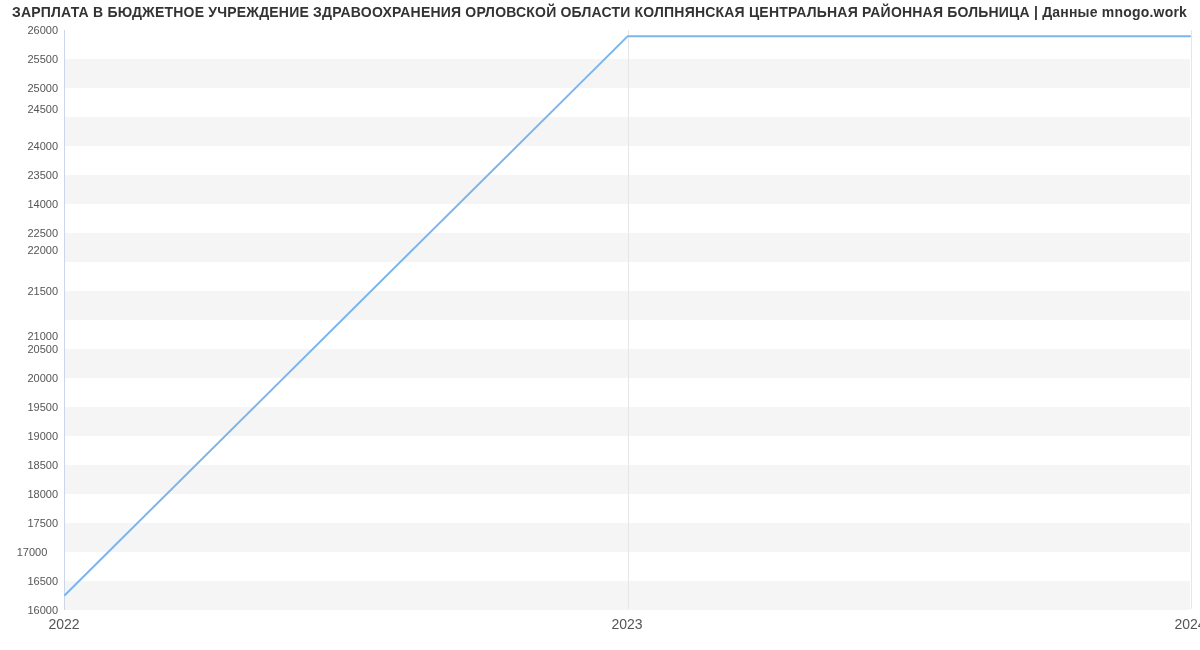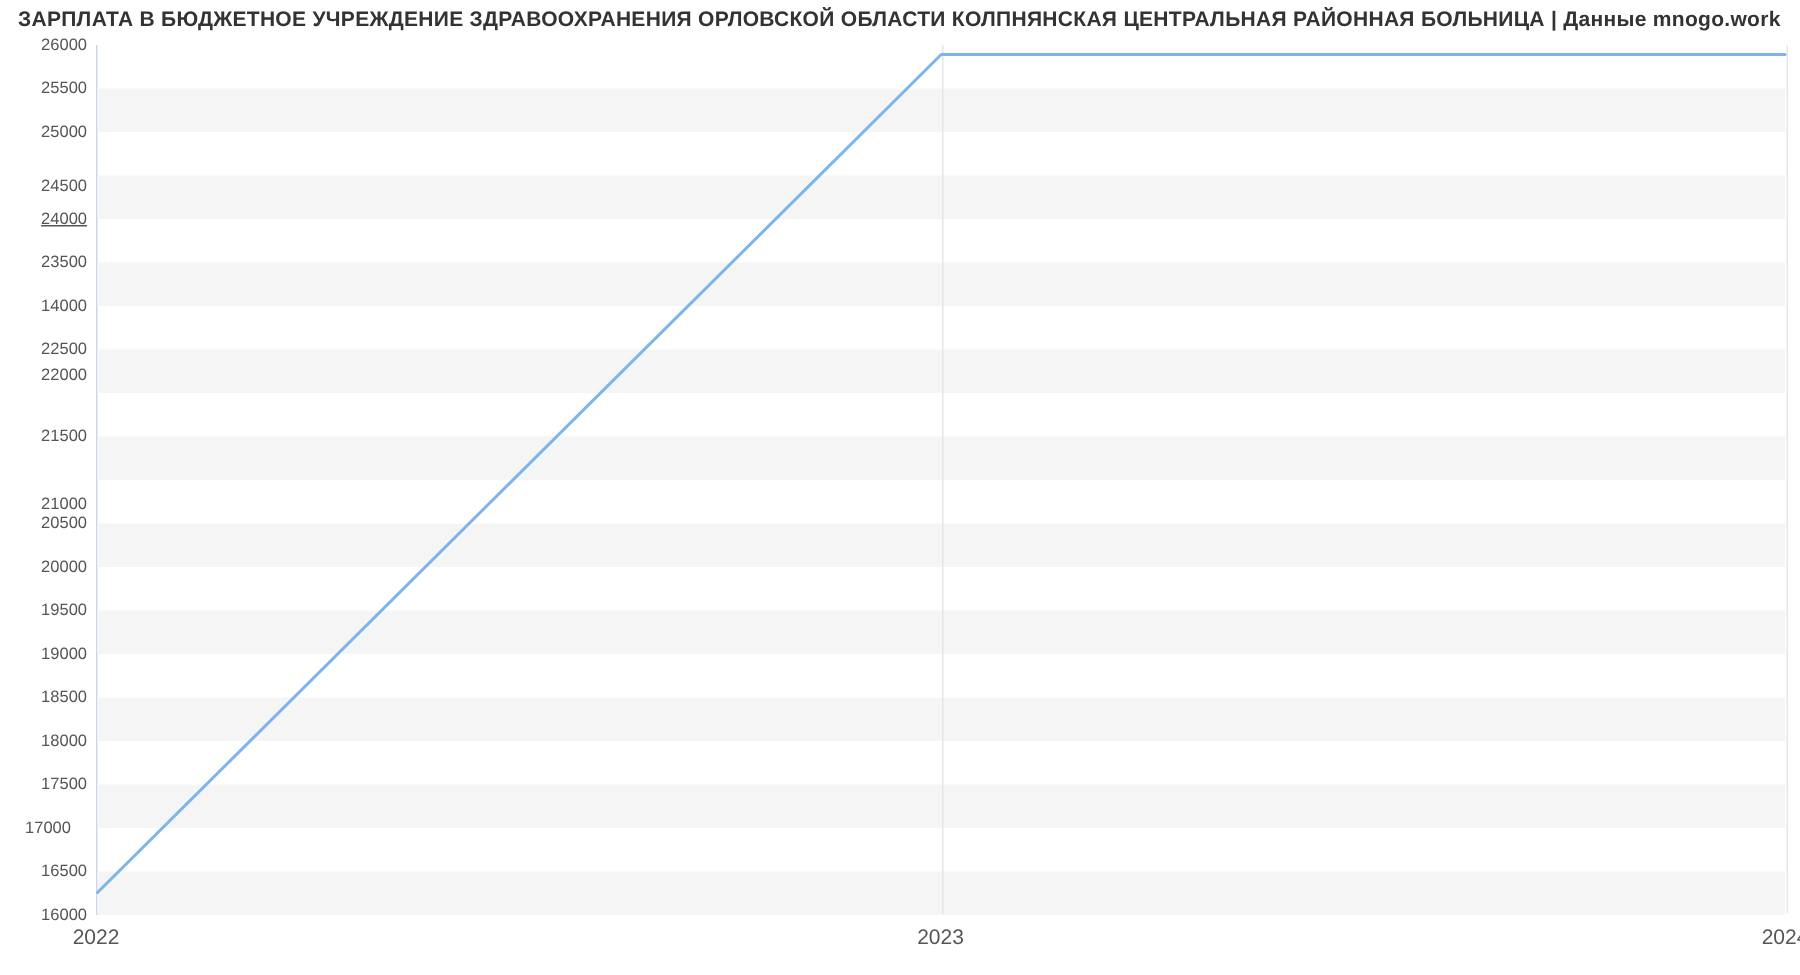--- a/index.html
+++ b/index.html
@@ -119,21 +119,21 @@
     <div class="y-label" style="top: 436px;">19000</div>
     <div class="y-label" style="top: 407px;">19500</div>
     <div class="y-label" style="top: 378px;">20000</div>
     <div class="y-label" style="top: 349px;">20500</div>
     <div class="y-label" style="top: 320px; margin-top: 16px;">21000</div>
     <div class="y-label" style="top: 291px;">21500</div>
     <div class="y-label" style="top: 250px;">22000</div>
     <div class="y-label" style="top: 233px;">22500</div>
     <div class="y-label" style="top: 204px;">14000</div>
     <div class="y-label" style="top: 175px;">23500</div>
-    <div class="y-label" style="top: 146px; text-decoration: underline;">24000</div>
-    <div class="y-label" style="top: 124px;">24500</div>
+    <div class="y-label" style="top: 146px;">24000</div>
+    <div class="y-label" style="top: 109px;">24500</div>
     <div class="y-label" style="top: 88px;">25000</div>
     <div class="y-label" style="top: 59px;">25500</div>
     <div class="y-label" style="top: 30px;">26000</div>
     <div class="x-label" style="left: 64px;">2022</div>
     <div class="x-label" style="left: 627px;">2023</div>
     <div class="x-label" style="left: 1190px;">2024</div>
   </div>
 
 </body></html>

